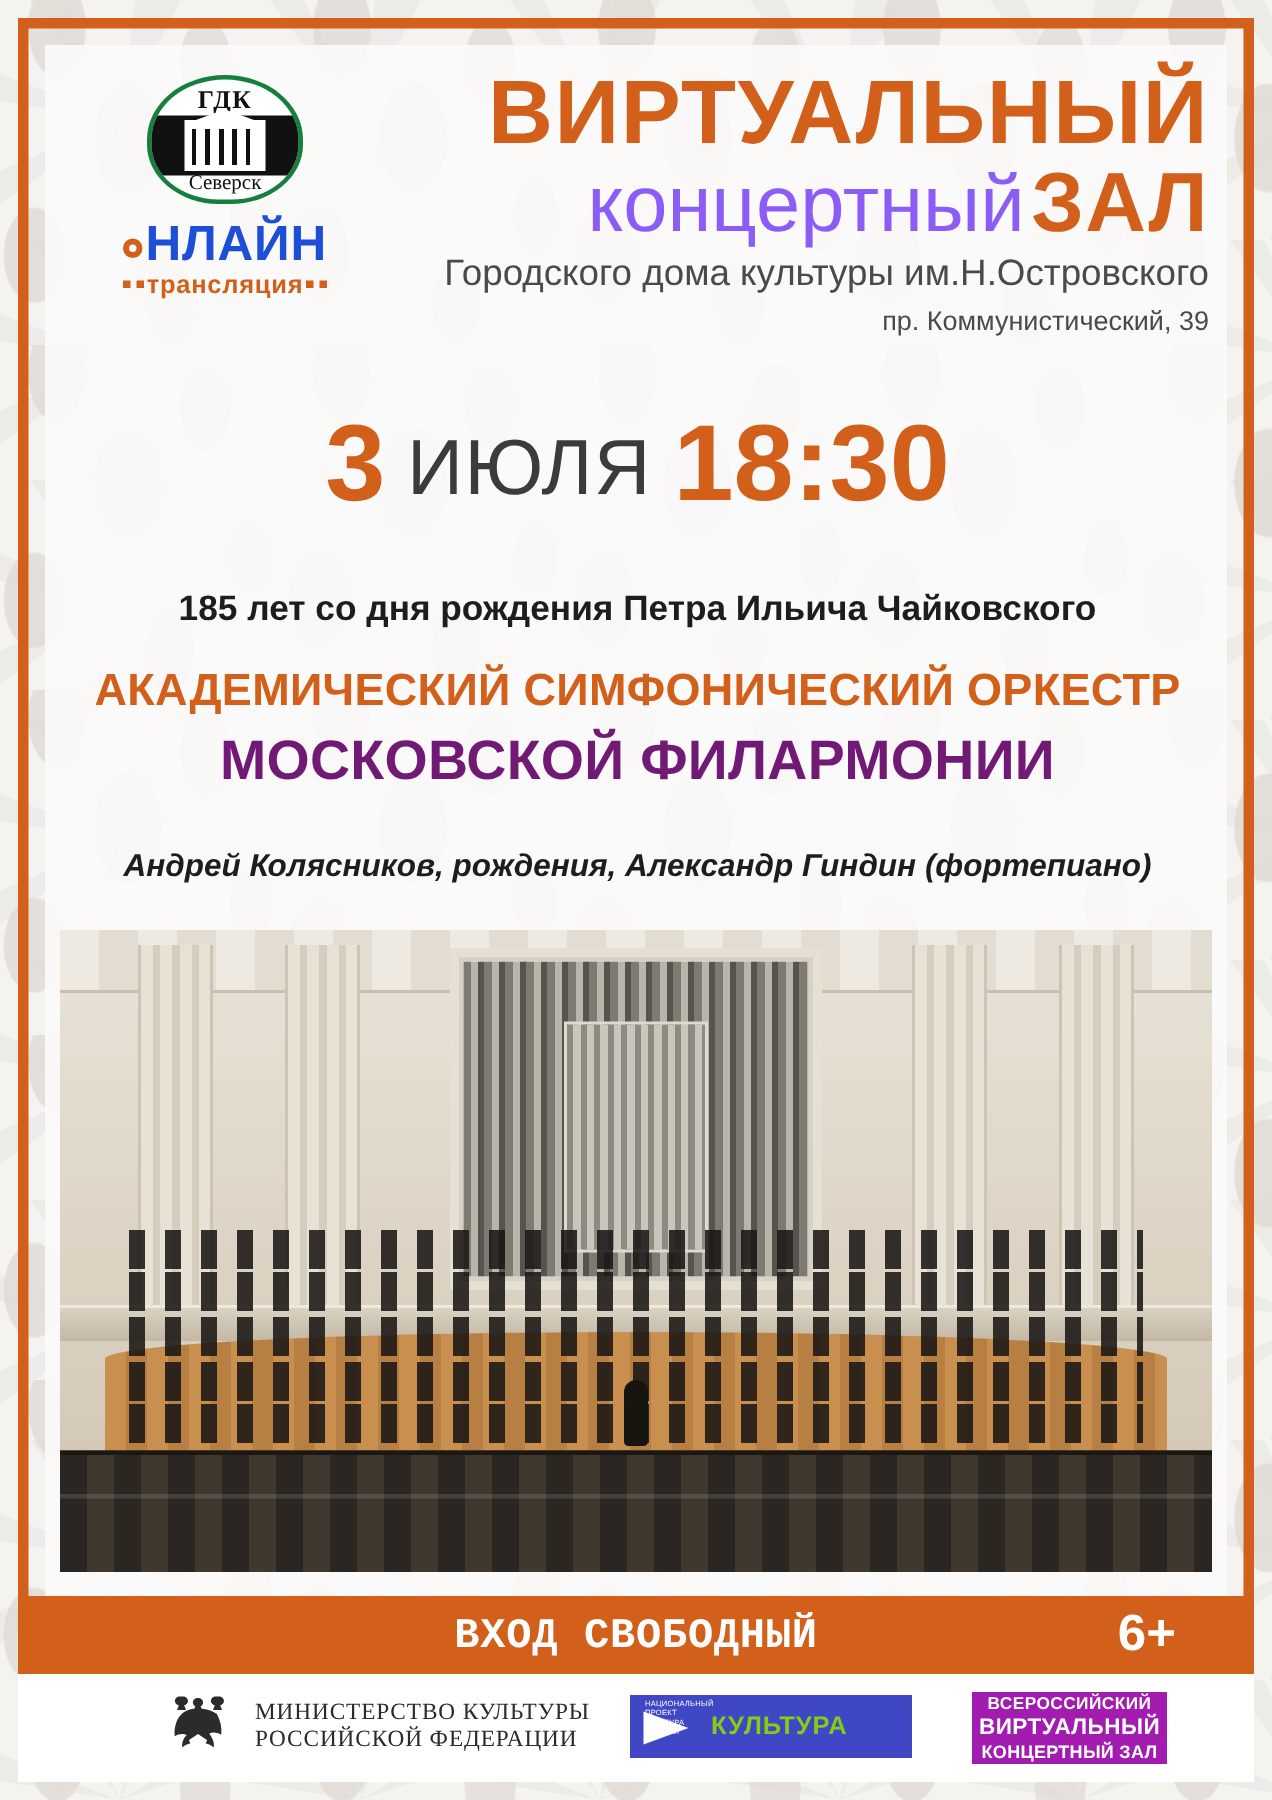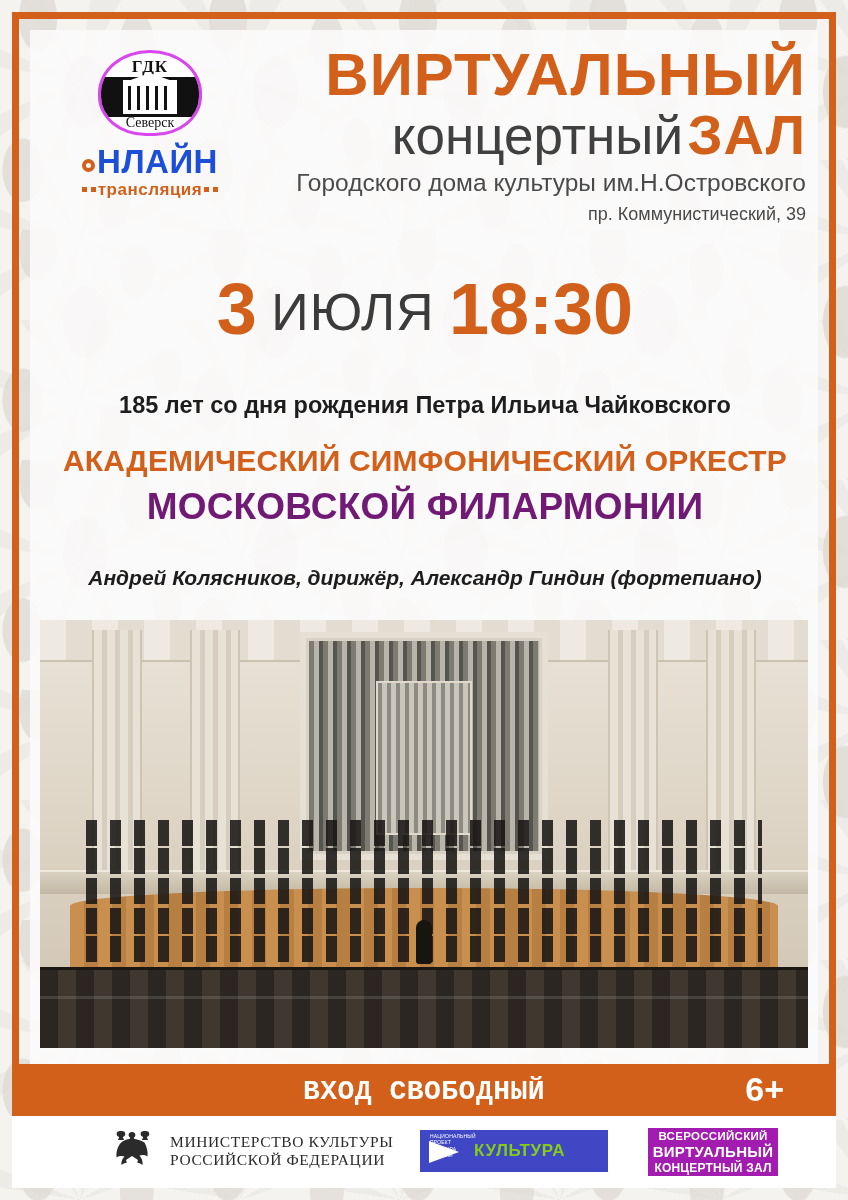--- a/index.html
+++ b/index.html
@@ -82,21 +82,21 @@
     left: 16px;
     top: 6px;
     width: 180px;
     text-align: center;
   }
   .gdk-logo {
     position: relative;
     width: 104px;
     height: 86px;
     margin: 0 auto;
-    border: 3px solid #d946ef;
+    border: 3px solid #15803d;
     border-radius: 50% 50% 46% 46%;
     background: #fff;
     box-sizing: border-box;
     overflow: hidden;
   }
   .gdk-top {
     position: absolute;
     top: 4px;
     left: 0;
     right: 0;
@@ -199,21 +199,21 @@
     line-height: 1.02;
     white-space: nowrap;
   }
   .t-hall {
     margin-top: 2px;
     line-height: 1.0;
     white-space: nowrap;
   }
   .t-hall .grey {
     font-size: 53px;
-    color: #404040;
+    color: #8b5cf6;
     font-weight: normal;
   }
   .t-hall .orange {
     font-size: 56px;
     color: #d2601a;
     font-weight: bold;
     letter-spacing: 1px;
   }
   .t-venue {
     margin-top: 6px;
@@ -571,21 +571,21 @@
 
   <div class="date-line">
     <span class="date-num">3</span>
     <span class="date-month">ИЮЛЯ</span>
     <span class="date-time">18:30</span>
   </div>
 
   <div class="anniversary">185 лет со дня рождения Петра Ильича Чайковского</div>
   <div class="orchestra1">АКАДЕМИЧЕСКИЙ СИМФОНИЧЕСКИЙ ОРКЕСТР</div>
   <div class="orchestra2">МОСКОВСКОЙ ФИЛАРМОНИИ</div>
-  <div class="performers">Андрей Колясников, дирижёр, Александр Гиндин (фортепиано)</div>
+  <div class="performers">Андрей Колясников, рождения, Александр Гиндин (фортепиано)</div>
 
   <div class="photo">
     <div class="hall-wall"></div>
     <div class="hall-ceiling"></div>
     <div class="pillar l1"></div>
     <div class="pillar l2"></div>
     <div class="pillar r2"></div>
     <div class="pillar r1"></div>
     <div class="organ"></div>
     <div class="balcony"></div>

